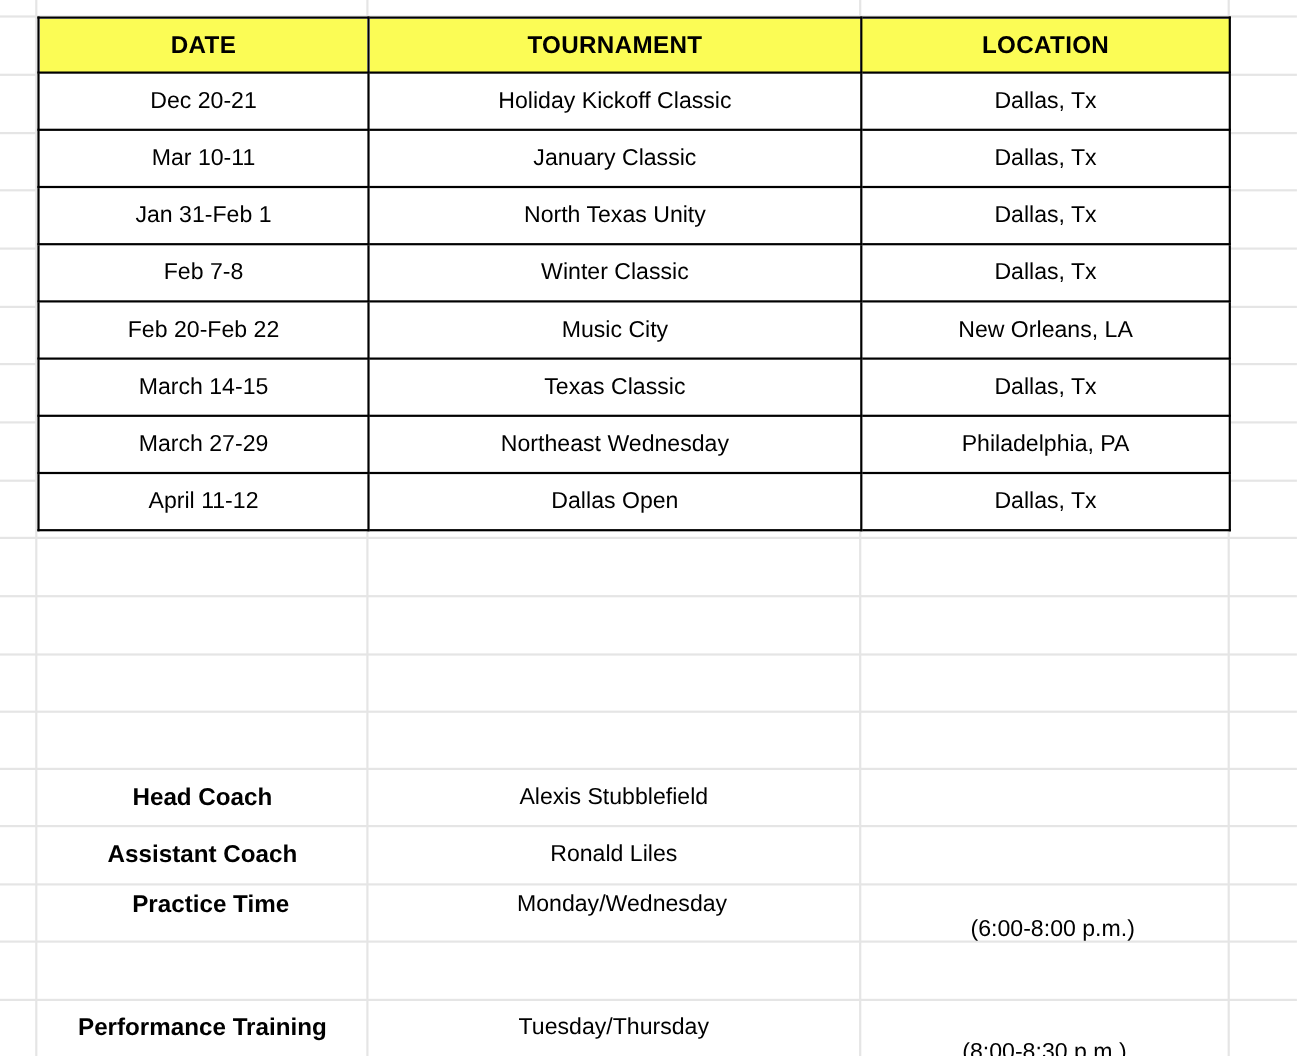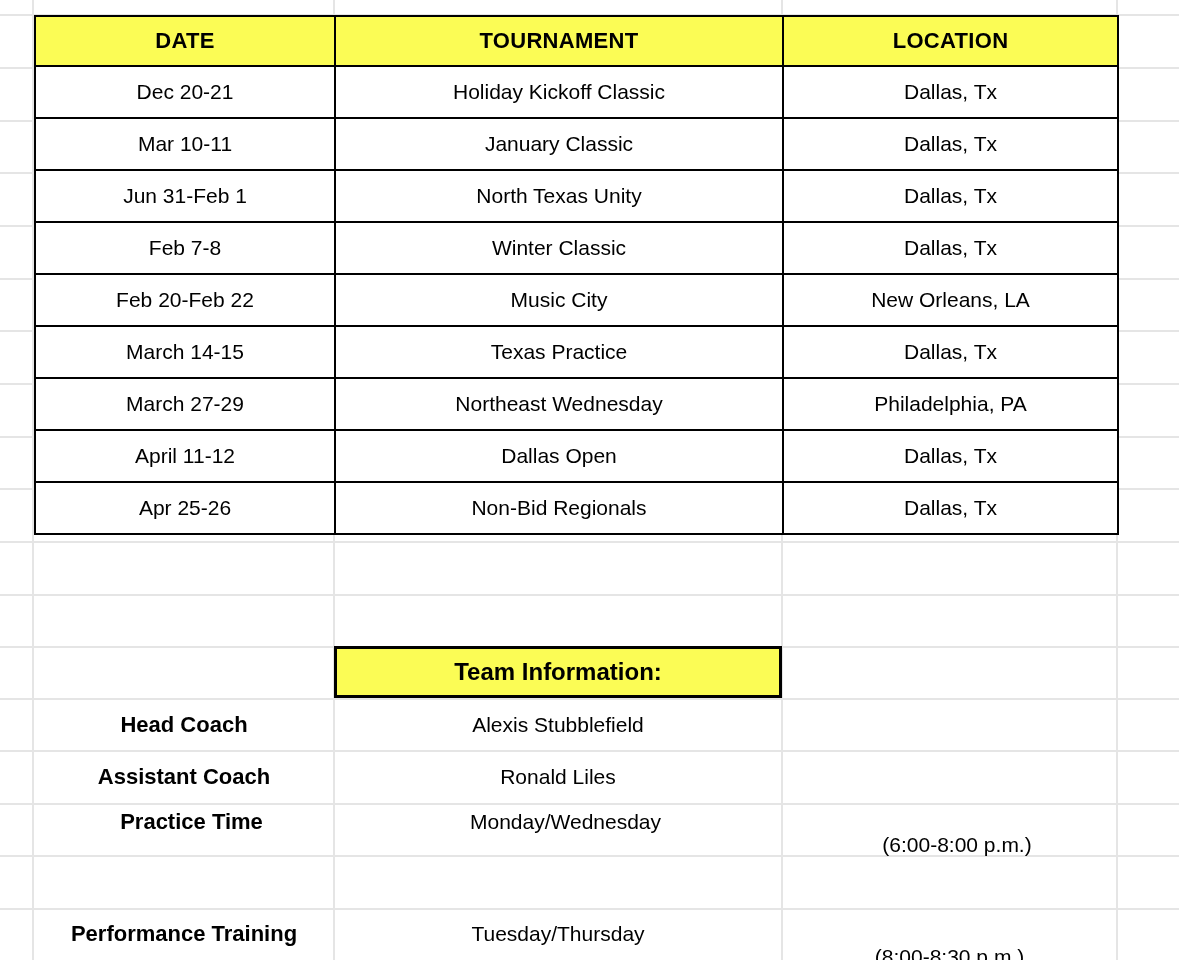--- a/index.html
+++ b/index.html
@@ -89,58 +89,52 @@
         <td>Dec 20-21</td>
         <td>Holiday Kickoff Classic</td>
         <td>Dallas, Tx</td>
       </tr>
       <tr>
         <td>Mar 10-11</td>
         <td>January Classic</td>
         <td>Dallas, Tx</td>
       </tr>
       <tr>
-        <td>Jun 31-Feb 1</td>
+        <td>Jan 31-Feb 1</td>
         <td>North Texas Unity</td>
         <td>Dallas, Tx</td>
       </tr>
       <tr>
         <td>Feb 7-8</td>
         <td>Winter Classic</td>
         <td>Dallas, Tx</td>
       </tr>
       <tr>
         <td>Feb 20-Feb 22</td>
         <td>Music City</td>
         <td>New Orleans, LA</td>
       </tr>
       <tr>
         <td>March 14-15</td>
-        <td>Texas Practice</td>
+        <td>Texas Classic</td>
         <td>Dallas, Tx</td>
       </tr>
       <tr>
         <td>March 27-29</td>
         <td>Northeast Wednesday</td>
         <td>Philadelphia, PA</td>
       </tr>
       <tr>
         <td>April 11-12</td>
         <td>Dallas Open</td>
         <td>Dallas, Tx</td>
       </tr>
-      <tr>
-        <td>Apr 25-26</td>
-        <td>Non-Bid Regionals</td>
-        <td>Dallas, Tx</td>
-      </tr>
     </tbody>
   </table>
 
-  <div class="ti-cell ti-title">Team Information:</div>
 
   <div class="ti-cell ti-label r0">Head Coach</div>
   <div class="ti-cell ti-value r0">Alexis Stubblefield</div>
 
   <div class="ti-cell ti-label r1">Assistant Coach</div>
   <div class="ti-cell ti-value r1">Ronald Liles</div>
 
   <div class="ti-cell ti-label r2">Practice Time</div>
   <div class="ti-cell ti-value r2">Monday/Wednesday</div>
   <div class="ti-cell ti-note  r2">(6:00-8:00 p.m.)</div>

